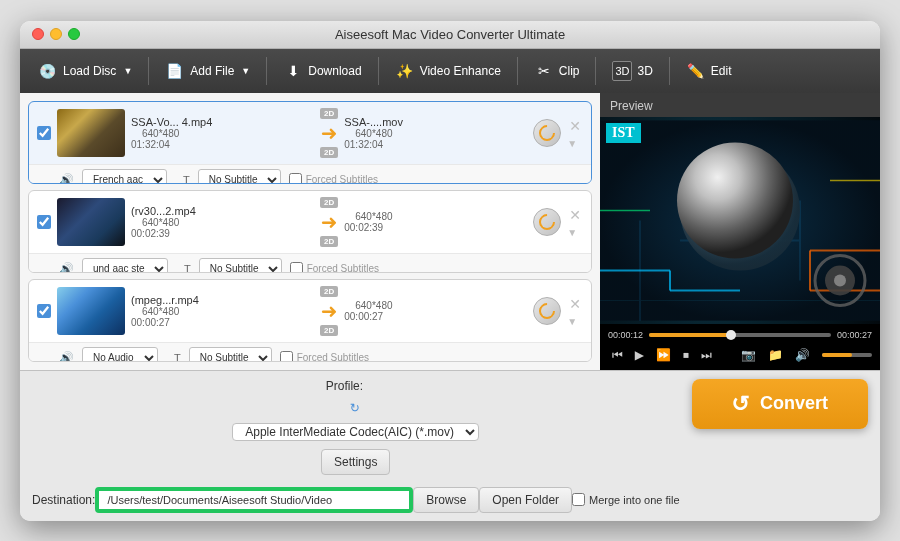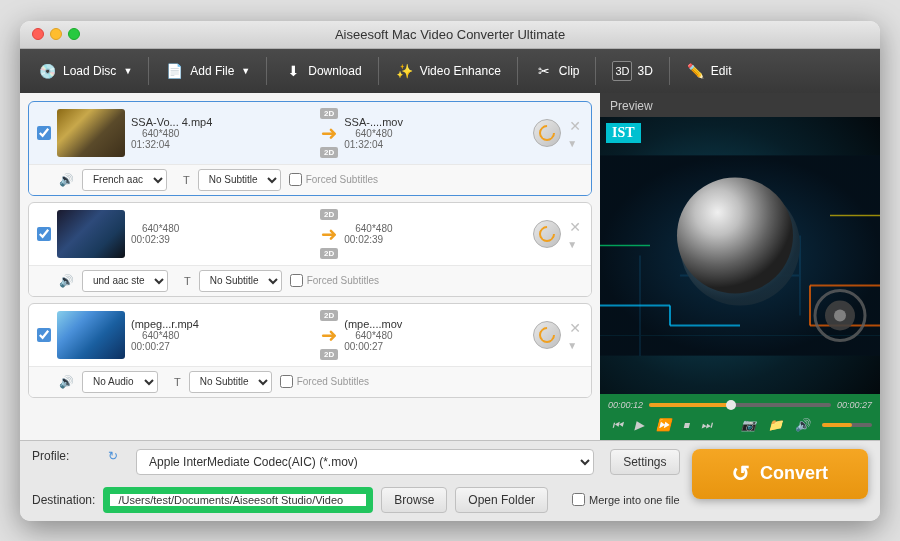--- a/index.html
+++ b/index.html
@@ -293,24 +293,23 @@
     }
     
     .circuit-lines {
       position: absolute;
       top: 0;
       left: 0;
       width: 100%;
       height: 100%;
     }
     .playback-controls {
-      background: #15803d;
+      background: #000000;
       padding: 6px 8px;
       flex-shrink: 0;
-      font-style: italic;
     }
     .progress-bar-container {
       display: flex;
       align-items: center;
       gap: 6px;
       margin-bottom: 6px;
     }
     .time-label {
       color: #ccc;
       font-size: 9px;
@@ -363,22 +362,24 @@
       position: relative;
     }
     .vol-fill {
       height: 100%;
       background: #f0a020;
       border-radius: 2px;
       width: 60%;
     }
     .profile-row {
       display: flex;
-      gap: 16px;
+      align-items: center;
+      gap: 8px;
       margin-bottom: 6px;
+      flex-direction: column;
     }
     .profile-label {
       color: #333;
       font-size: 12px;
       min-width: 60px;
     }
     .profile-select {
       flex: 1;
       height: 26px;
       border: 1px solid #c0c0c0;
@@ -395,32 +396,31 @@
       border: 1px solid #c0c0c0;
       border-radius: 4px;
       background: linear-gradient(to bottom, #f5f5f5, #e0e0e0);
       font-size: 12px;
       cursor: pointer;
       color: #333;
     }
     .dest-row {
       display: flex;
       align-items: center;
-      gap: 8px;
       justify-content: flex-end;
     }
     .dest-label {
       color: #333;
       font-size: 12px;
       min-width: 60px;
     }
     .dest-input {
       flex: 1;
       height: 26px;
-      border: 7px solid #22c55e;
+      border: 4px solid #22c55e;
       border-radius: 4px;
       background: #fff;
       font-size: 11px;
       padding: 0 8px;
       color: #333;
     }
     .browse-btn {
       height: 26px;
       padding: 0 12px;
       border: 1px solid #c0c0c0;
@@ -439,21 +439,20 @@
       font-size: 12px;
       cursor: pointer;
       color: #333;
     }
     .merge-check {
       display: flex;
       align-items: center;
       gap: 4px;
       font-size: 11px;
       color: #333;
-      margin-left: 16px;
     }
     .convert-btn {
       background: linear-gradient(to bottom, #f5a623, #e8950f);
       color: #fff;
       border: none;
       border-radius: 8px;
       padding: 12px 40px;
       font-size: 18px;
       font-weight: bold;
       cursor: pointer;
@@ -585,20 +584,21 @@
         </div>
       </div>
 
       <div class="file-item">
         <div class="file-row">
           <input type="checkbox" class="file-checkbox" checked="" style="">
           <div class="file-thumb">
             <div class="thumb-img-2"></div>
           </div>
           <div class="file-info">
+            <div class="file-name">(rv30...2.mp4</div>
             <div class="file-dims">640*480</div>
             <div class="file-duration">00:02:39</div>
           </div>
           <div class="convert-arrow">
             <span class="badge-2d">2D</span>
             <span class="arrow-icon">➜</span>
             <span class="badge-2d">2D</span>
           </div>
           <div class="file-info">
             <div class="file-dims">640*480</div>
@@ -638,21 +638,20 @@
             <div class="file-name">(mpeg...r.mp4</div>
             <div class="file-dims">640*480</div>
             <div class="file-duration">00:00:27</div>
           </div>
           <div class="convert-arrow">
             <span class="badge-2d">2D</span>
             <span class="arrow-icon">➜</span>
             <span class="badge-2d">2D</span>
           </div>
           <div class="file-info">
-            <div class="file-name">(mpe....mov</div>
             <div class="file-dims">640*480</div>
             <div class="file-duration">00:00:27</div>
           </div>
           <div class="refresh-btn">
             <div class="refresh-icon"></div>
           </div>
           <div style="display:flex;flex-direction:column;gap:2px;">
             <span class="close-btn">✕</span>
             <span class="expand-btn">▼</span>
           </div>

